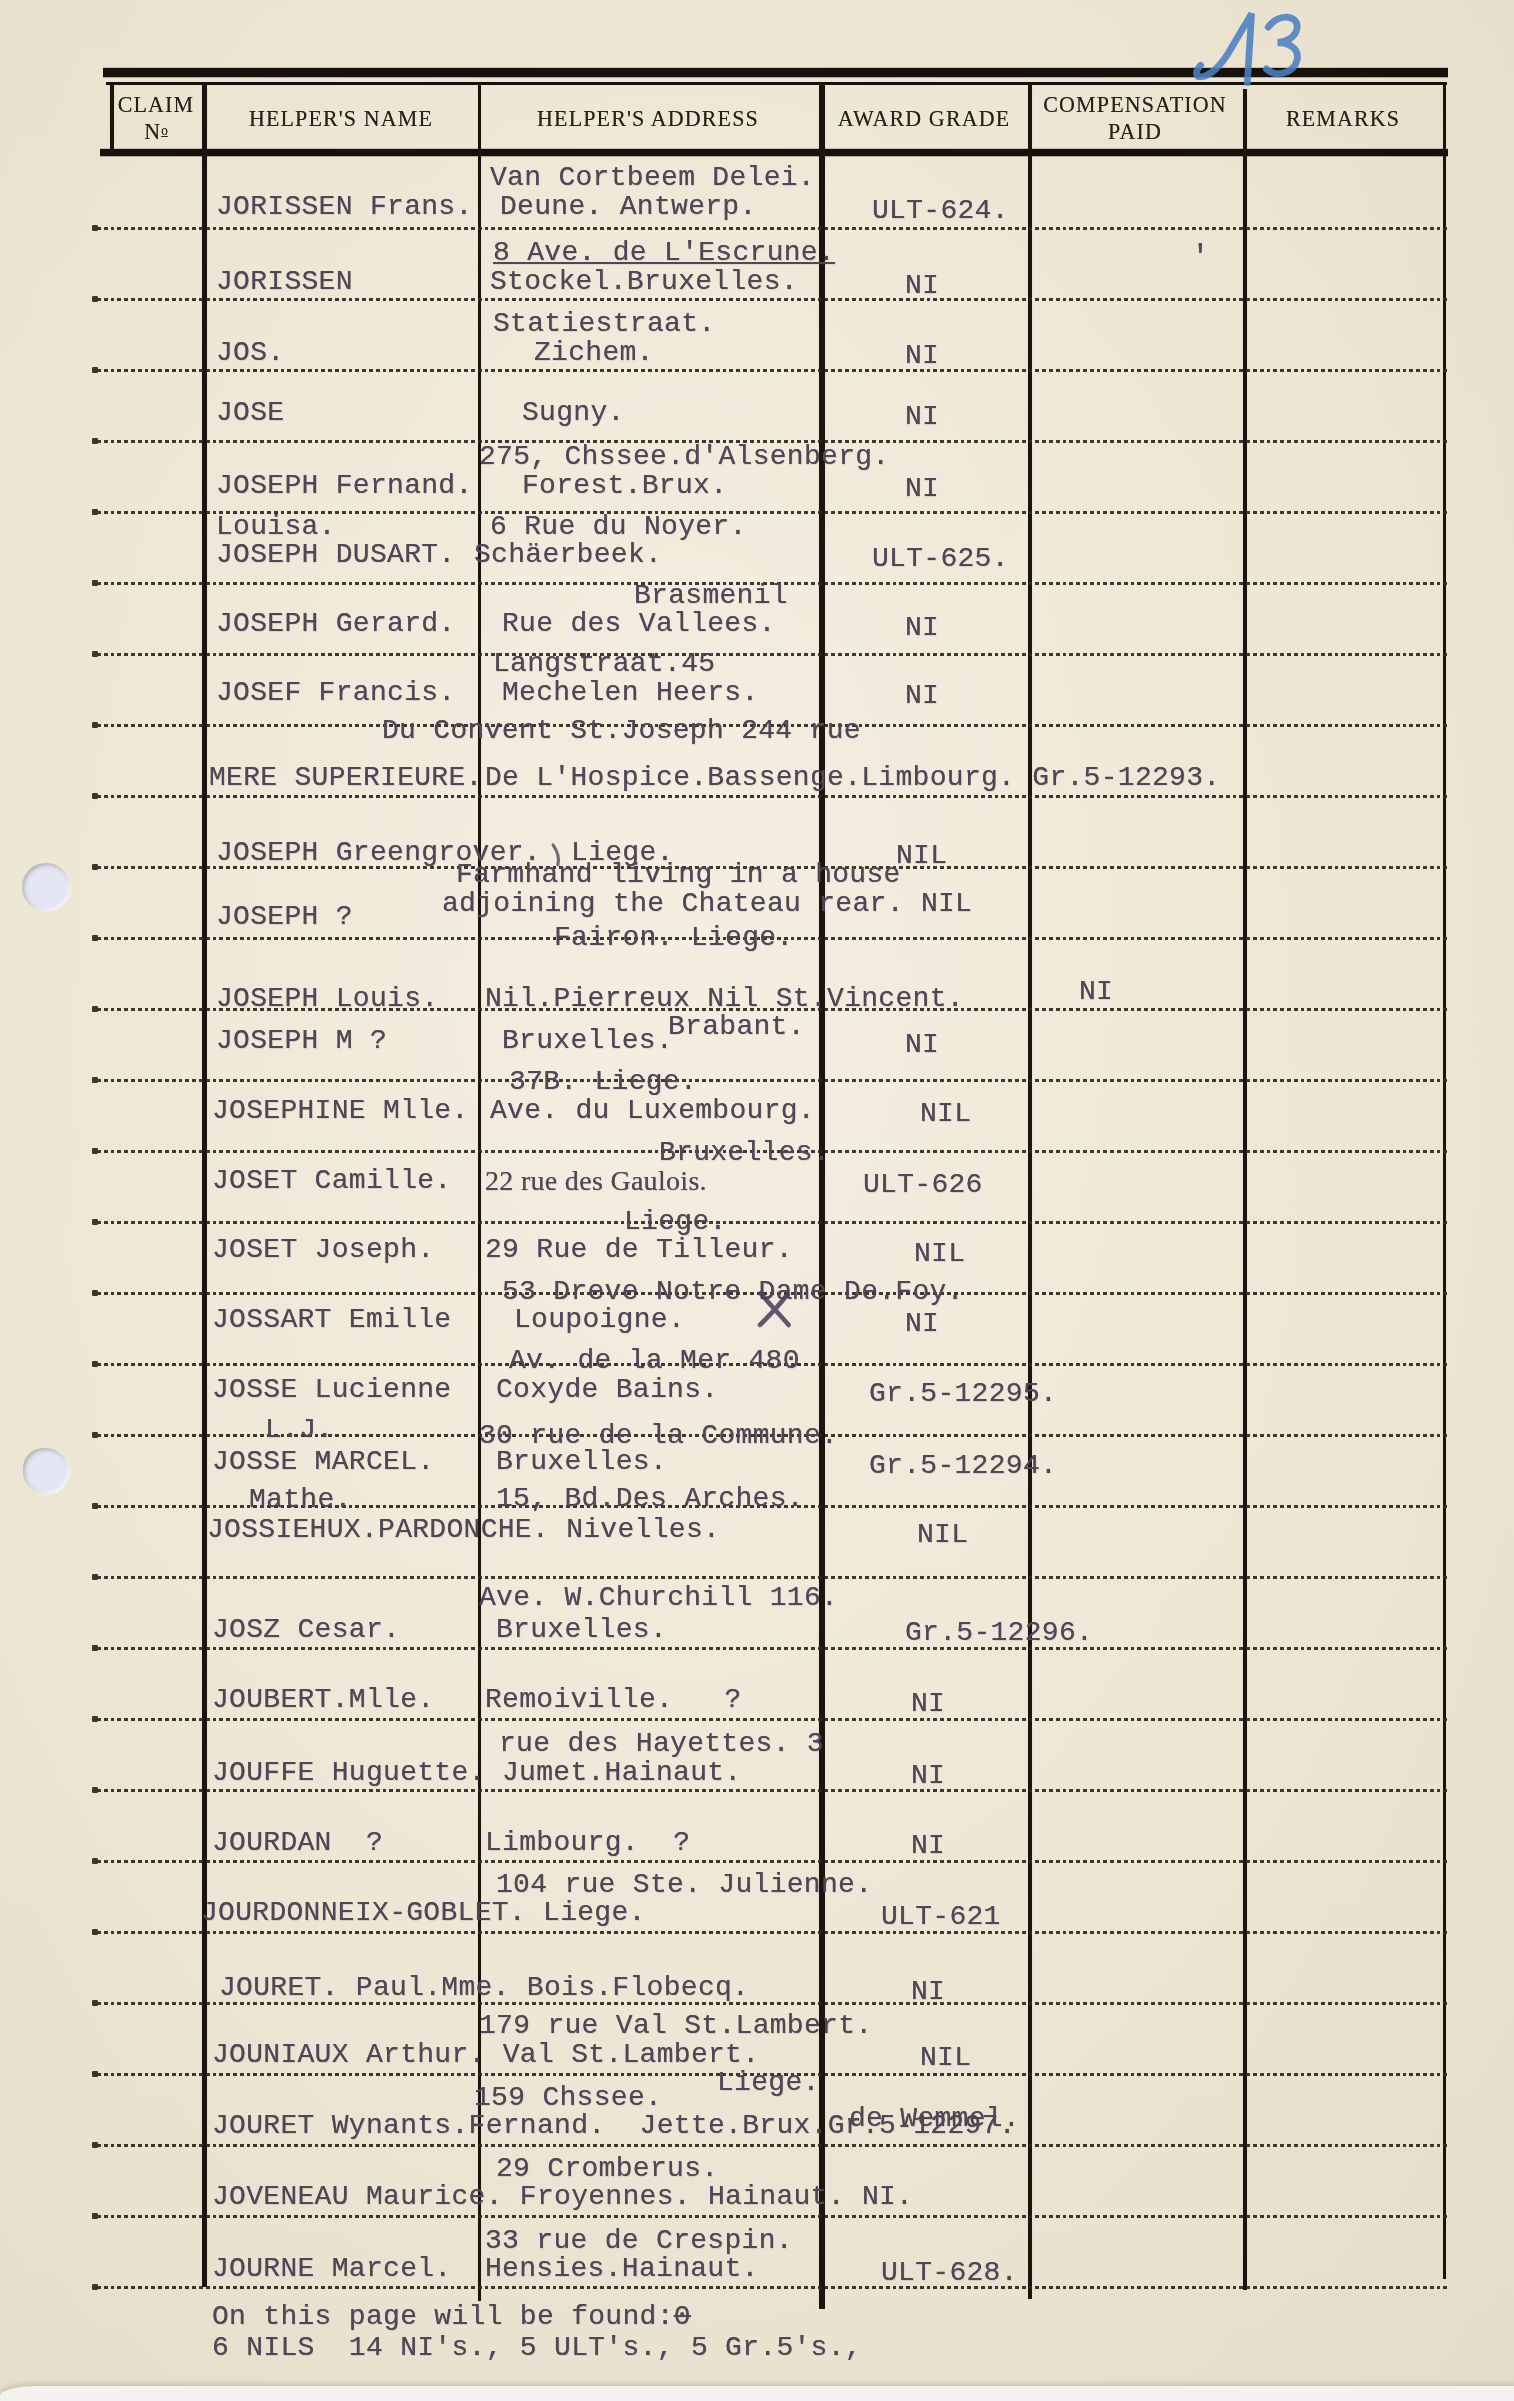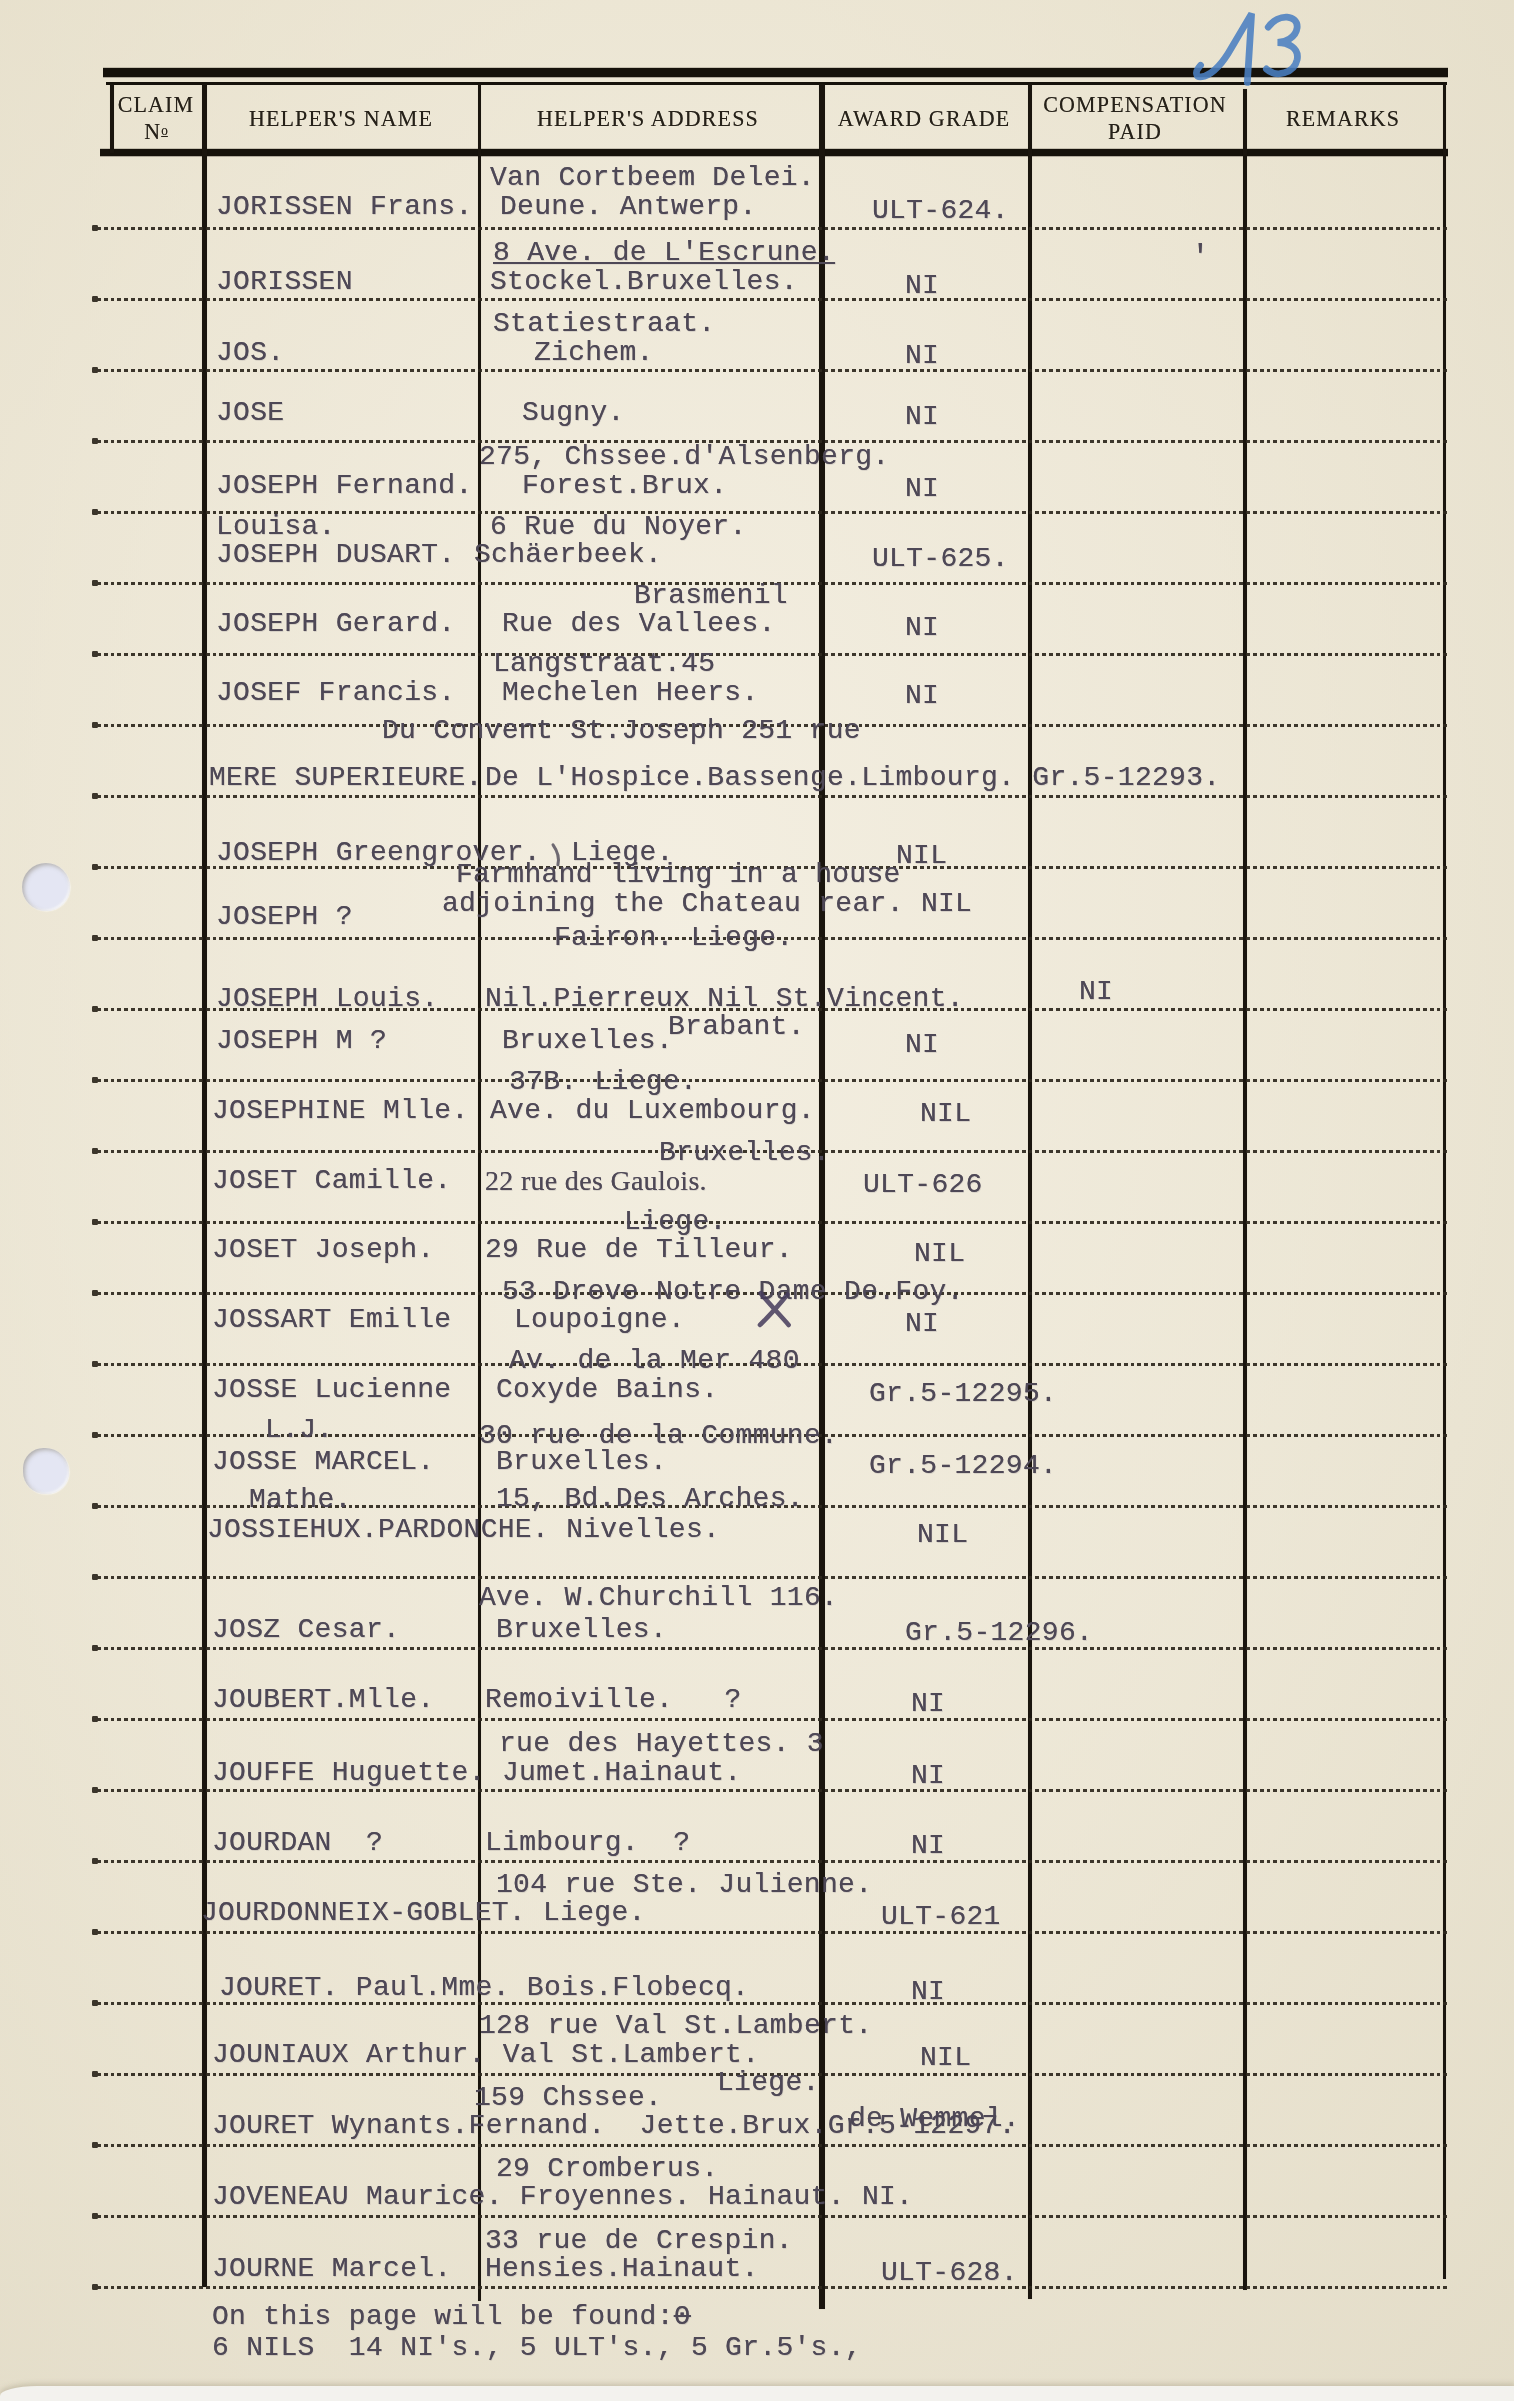--- a/index.html
+++ b/index.html
@@ -123,21 +123,21 @@
       <div class="typed" style="left:634px;top:582px;">Brasmenil</div>
       <div class="typed" style="left:216px;top:610px;">JOSEPH Gerard.</div>
       <div class="typed" style="left:502px;top:610px;">Rue des Vallees.</div>
       <div class="typed" style="left:905px;top:614px;">NI</div>
       <div class="dotline" style="left:97px;top:724px;width:1351px;"></div>
       <div class="typed" style="left:493px;top:650px;">Langstraat.45</div>
       <div class="typed" style="left:216px;top:679px;">JOSEF Francis.</div>
       <div class="typed" style="left:502px;top:679px;">Mechelen Heers.</div>
       <div class="typed" style="left:905px;top:682px;">NI</div>
       <div class="dotline" style="left:97px;top:795px;width:1351px;"></div>
-      <div class="typed" style="left:382px;top:717px;">Du Convent St.Joseph 251 rue</div>
+      <div class="typed" style="left:382px;top:717px;">Du Convent St.Joseph 244 rue</div>
       <div class="typed" style="left:209px;top:764px;">MERE SUPERIEURE.</div>
       <div class="typed" style="left:485px;top:764px;">De L'Hospice.Bassenge.Limbourg. Gr.5-12293.</div>
       <div class="dotline" style="left:97px;top:866px;width:1351px;"></div>
       <div class="typed" style="left:216px;top:839px;">JOSEPH Greengrover.</div>
       <div class="typed" style="left:571px;top:839px;">Liege.</div>
       <div class="typed" style="left:896px;top:842px;">NIL</div>
       <div class="dotline" style="left:97px;top:937px;width:1351px;"></div>
       <div class="typed" style="left:456px;top:861px;">Farmhand living in a house</div>
       <div class="typed" style="left:442px;top:890px;">adjoining the Chateau rear. NIL</div>
       <div class="typed" style="left:216px;top:903px;">JOSEPH ?</div>
@@ -206,21 +206,21 @@
       <div class="typed" style="left:485px;top:1829px;">Limbourg.  ?</div>
       <div class="typed" style="left:911px;top:1832px;">NI</div>
       <div class="dotline" style="left:97px;top:1931px;width:1351px;"></div>
       <div class="typed" style="left:496px;top:1871px;">104 rue Ste. Julienne.</div>
       <div class="typed" style="left:201px;top:1899px;">JOURDONNEIX-GOBLET. Liege.</div>
       <div class="typed" style="left:881px;top:1903px;">ULT-621</div>
       <div class="dotline" style="left:97px;top:2002px;width:1351px;"></div>
       <div class="typed" style="left:219px;top:1974px;">JOURET. Paul.Mme. Bois.Flobecq.</div>
       <div class="typed" style="left:911px;top:1978px;">NI</div>
       <div class="dotline" style="left:97px;top:2073px;width:1351px;"></div>
-      <div class="typed" style="left:479px;top:2012px;">128 rue Val St.Lambert.</div>
+      <div class="typed" style="left:479px;top:2012px;">179 rue Val St.Lambert.</div>
       <div class="typed" style="left:212px;top:2041px;">JOUNIAUX Arthur. Val St.Lambert.</div>
       <div class="typed" style="left:920px;top:2044px;">NIL</div>
       <div class="dotline" style="left:97px;top:2144px;width:1351px;"></div>
       <div class="typed" style="left:717px;top:2069px;">Liege.</div>
       <div class="typed" style="left:474px;top:2084px;">159 Chssee.</div>
       <div class="typed" style="left:849px;top:2085px;margin-top:20px;">de Wemmel.</div>
       <div class="typed" style="left:212px;top:2112px;">JOURET Wynants.Fernand.  Jette.Brux.Gr.5-12297.</div>
       <div class="dotline" style="left:97px;top:2215px;width:1351px;"></div>
       <div class="typed" style="left:496px;top:2155px;">29 Cromberus.</div>
       <div class="typed" style="left:212px;top:2183px;">JOVENEAU Maurice. Froyennes. Hainaut. NI.</div>

